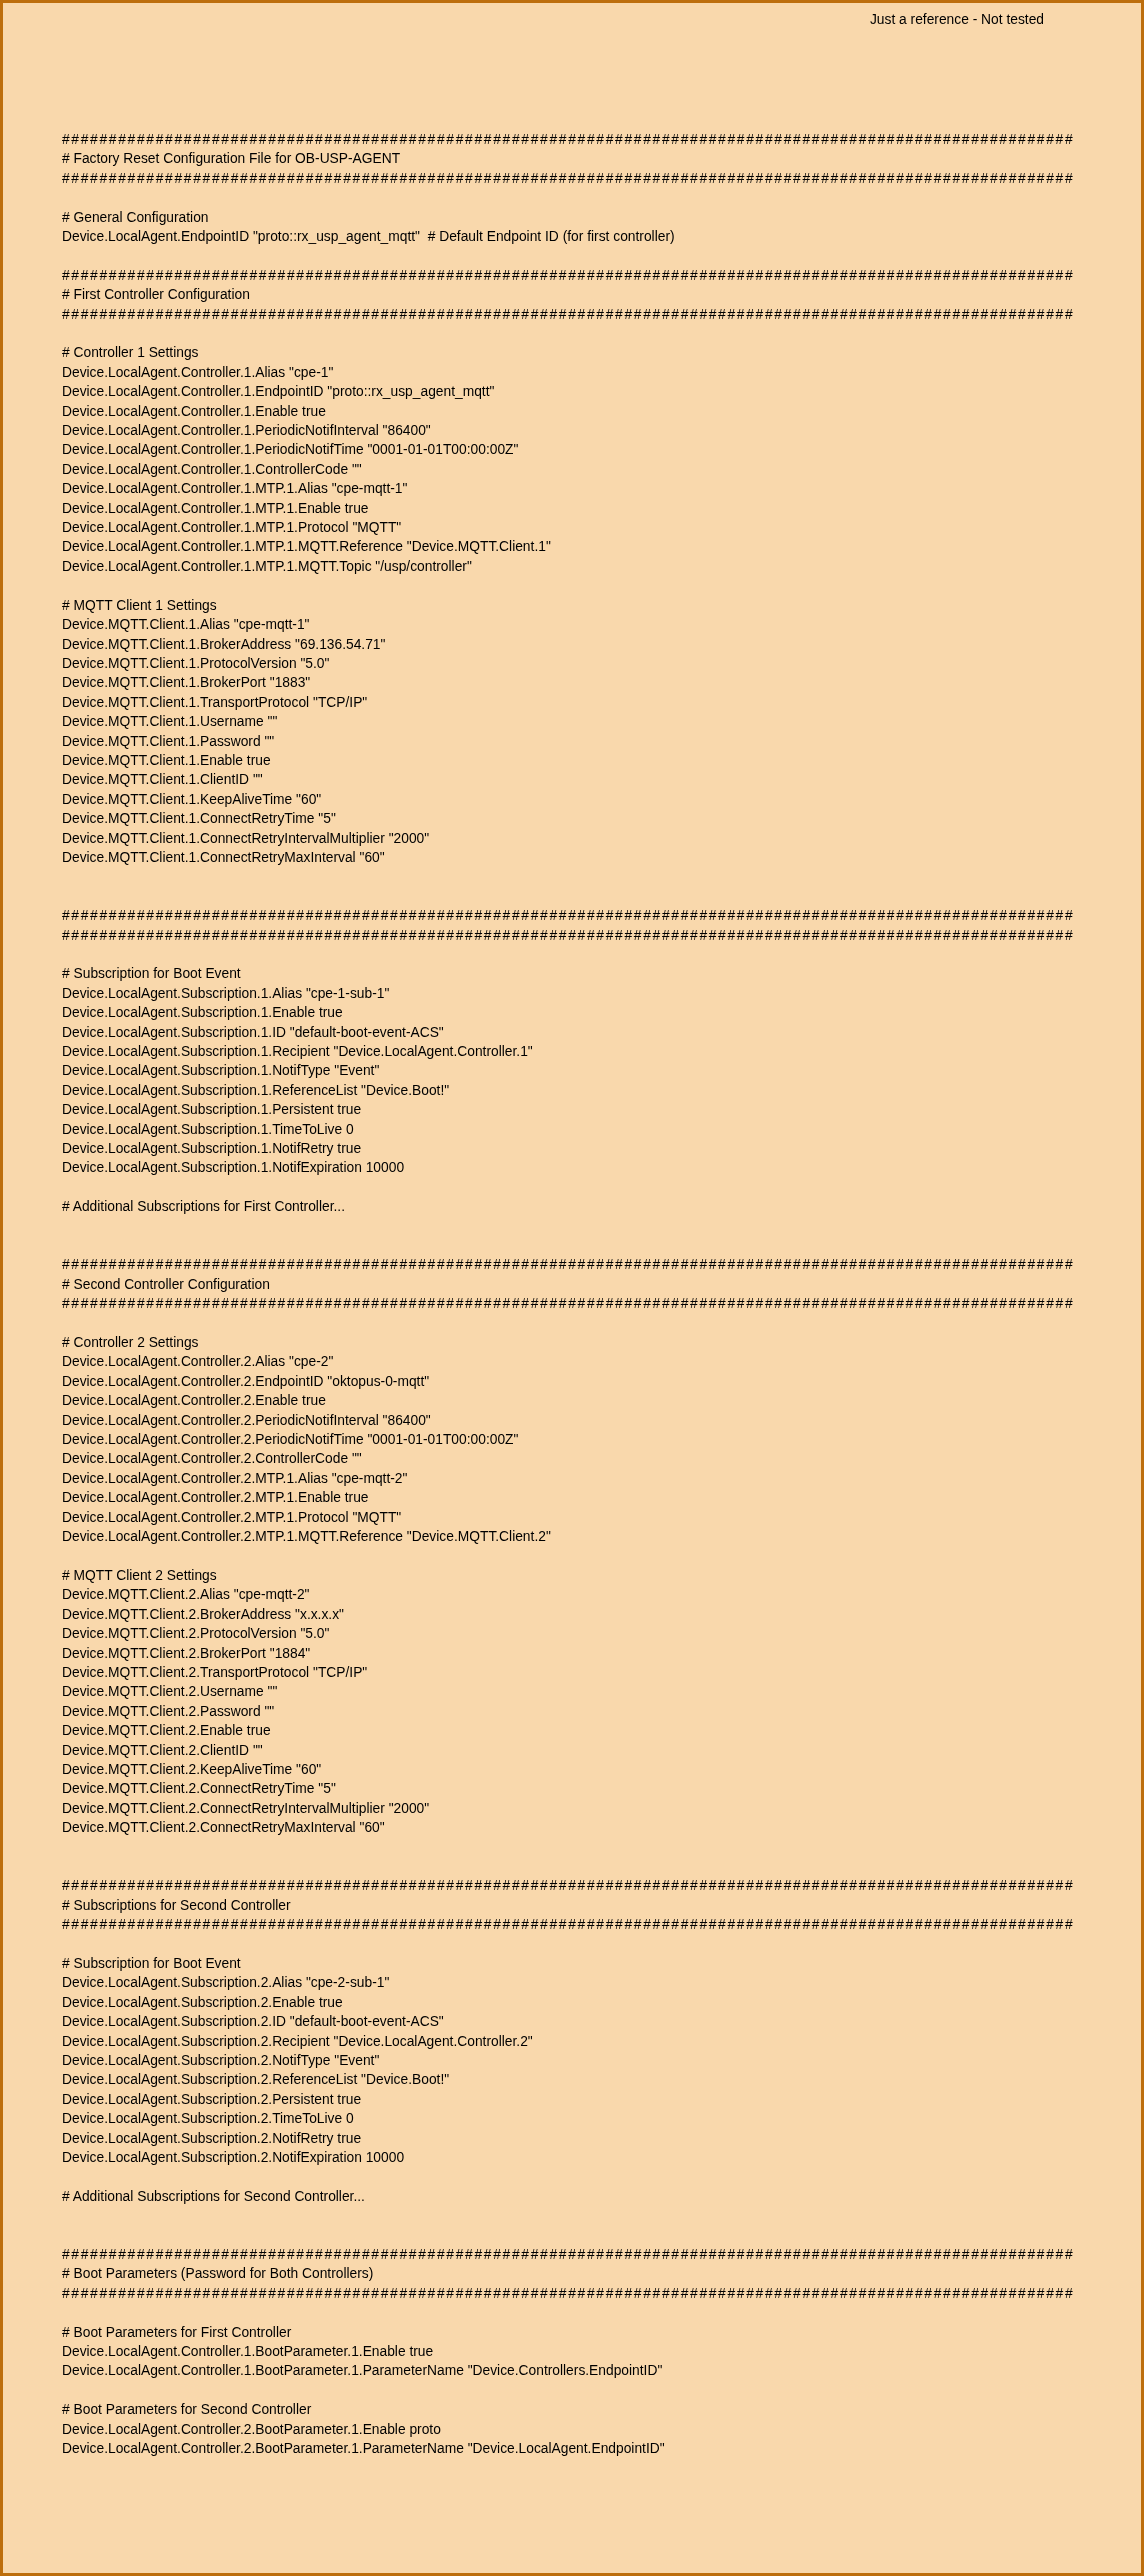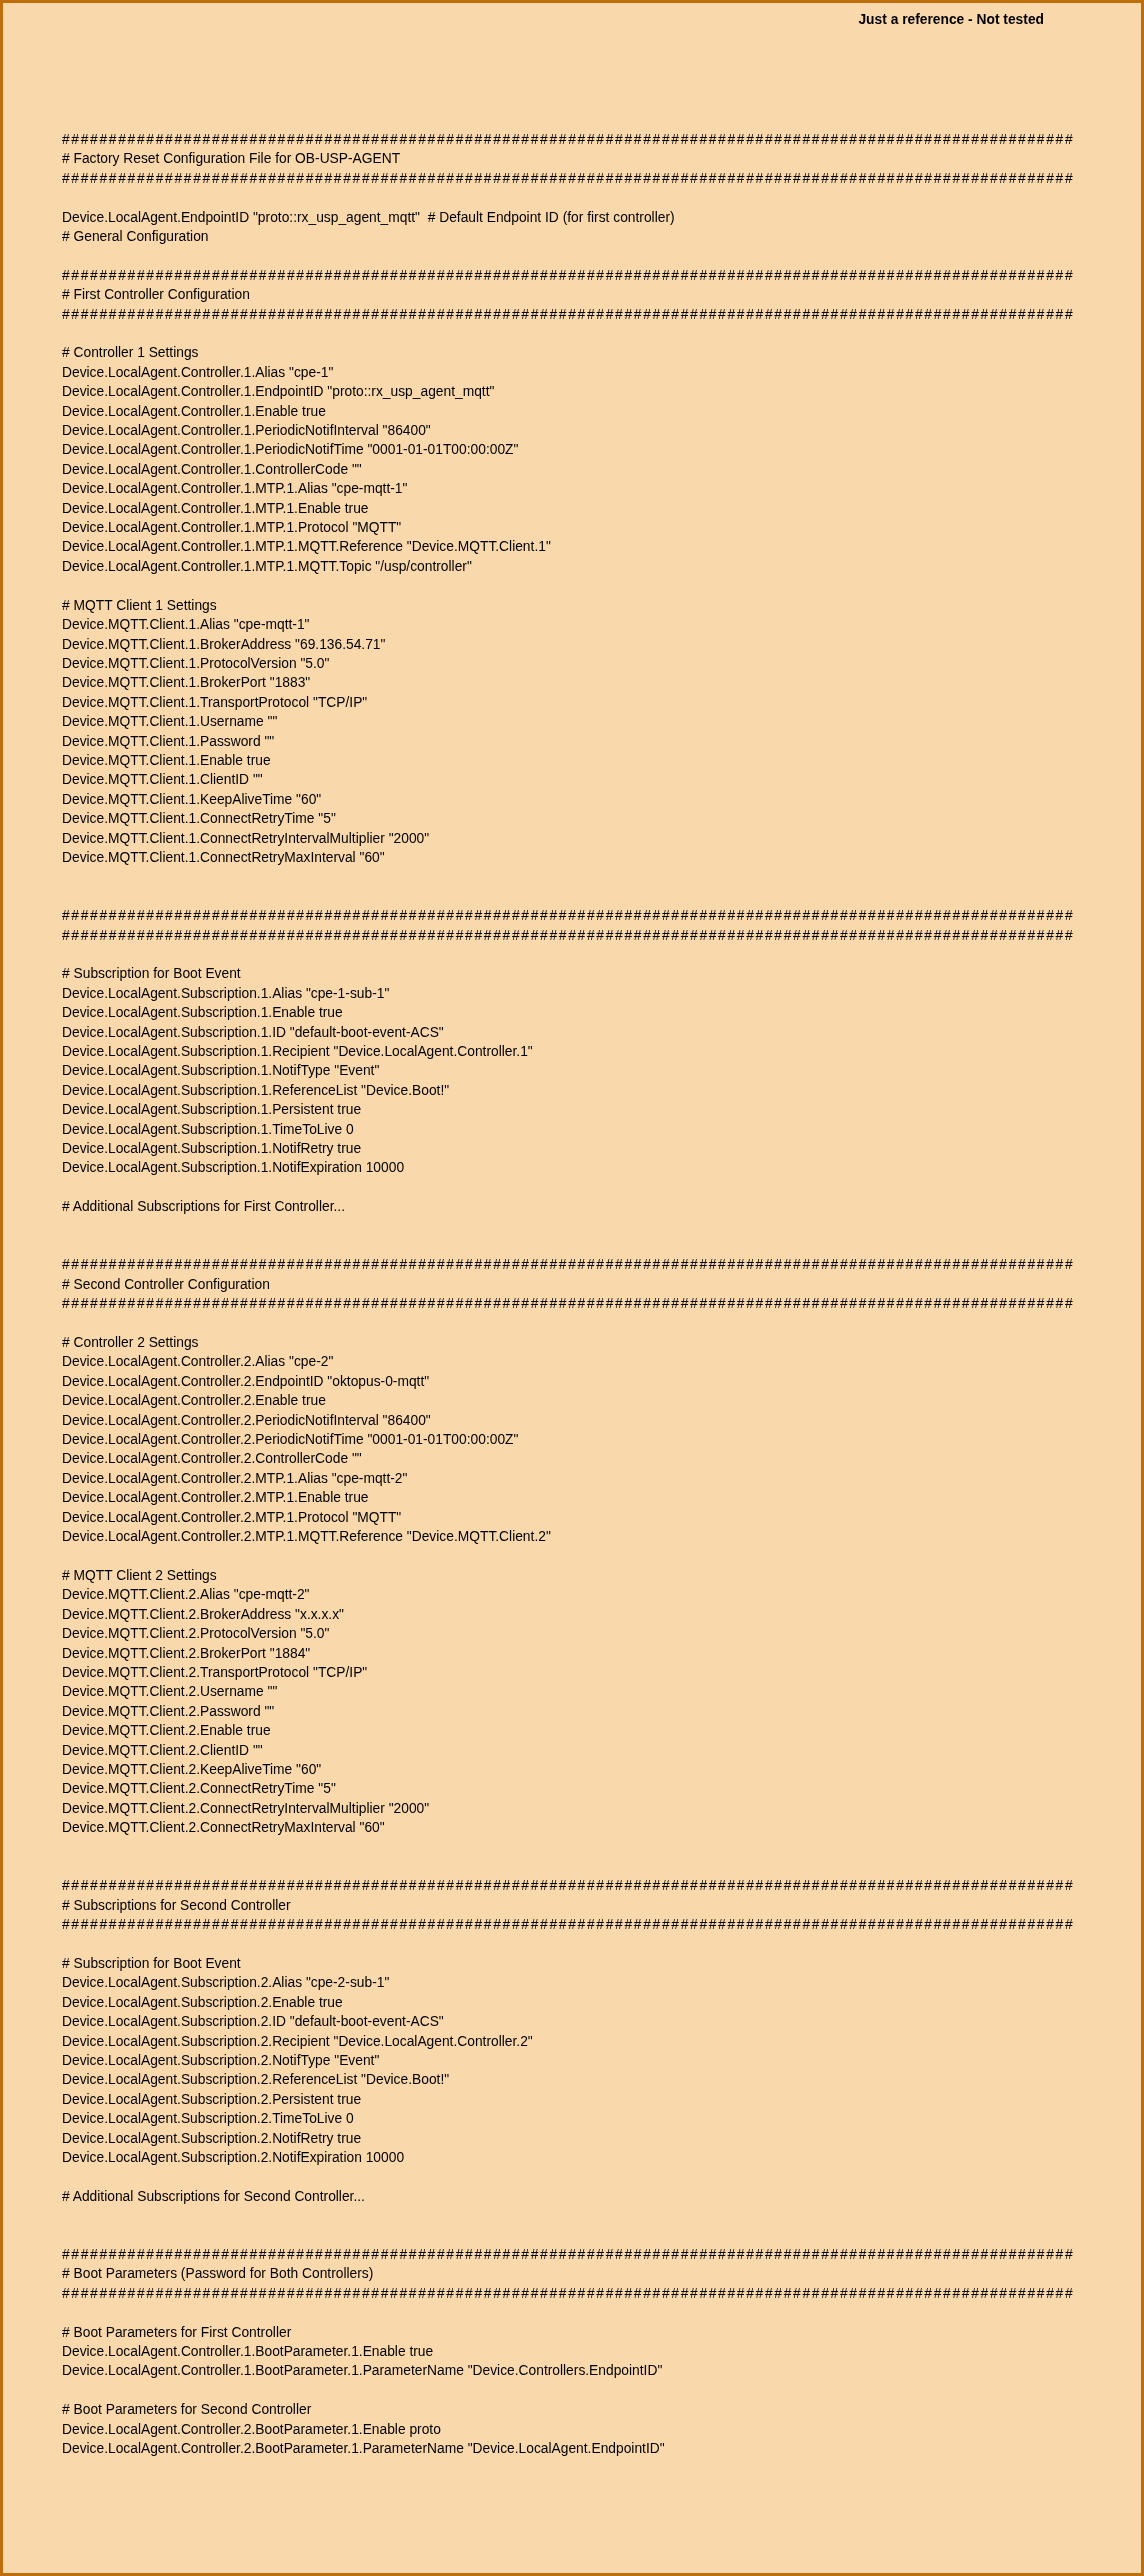--- a/index.html
+++ b/index.html
@@ -12,21 +12,21 @@
     border: 3.3px solid #bd6e0d;
     font-family: "Liberation Sans", sans-serif;
     color: #000000;
     overflow: hidden;
   }
   .note {
     position: absolute;
     top: 8.5px;
     right: 97px;
     font-size: 13.8px;
-    font-weight: 700;
+    font-weight: 400;
     white-space: pre;
   }
   .content {
     position: absolute;
     left: 59px;
     top: 127px;
     font-size: 13.8px;
     line-height: 19.4px;
   }
   .line {
@@ -40,22 +40,22 @@
 </head>
 <body>
 
 <div class="note">Just a reference - Not tested</div>
 
 <div class="content">
     <div class="line hash">############################################################################################################</div>
     <div class="line"># Factory Reset Configuration File for OB-USP-AGENT</div>
     <div class="line hash">############################################################################################################</div>
     <div class="line"></div>
+    <div class="line"># General Configuration</div>
     <div class="line">Device.LocalAgent.EndpointID "proto::rx_usp_agent_mqtt"  # Default Endpoint ID (for first controller)</div>
-    <div class="line"># General Configuration</div>
     <div class="line"></div>
     <div class="line hash">############################################################################################################</div>
     <div class="line"># First Controller Configuration</div>
     <div class="line hash">############################################################################################################</div>
     <div class="line"></div>
     <div class="line"># Controller 1 Settings</div>
     <div class="line">Device.LocalAgent.Controller.1.Alias "cpe-1"</div>
     <div class="line">Device.LocalAgent.Controller.1.EndpointID "proto::rx_usp_agent_mqtt"</div>
     <div class="line">Device.LocalAgent.Controller.1.Enable true</div>
     <div class="line">Device.LocalAgent.Controller.1.PeriodicNotifInterval "86400"</div>

